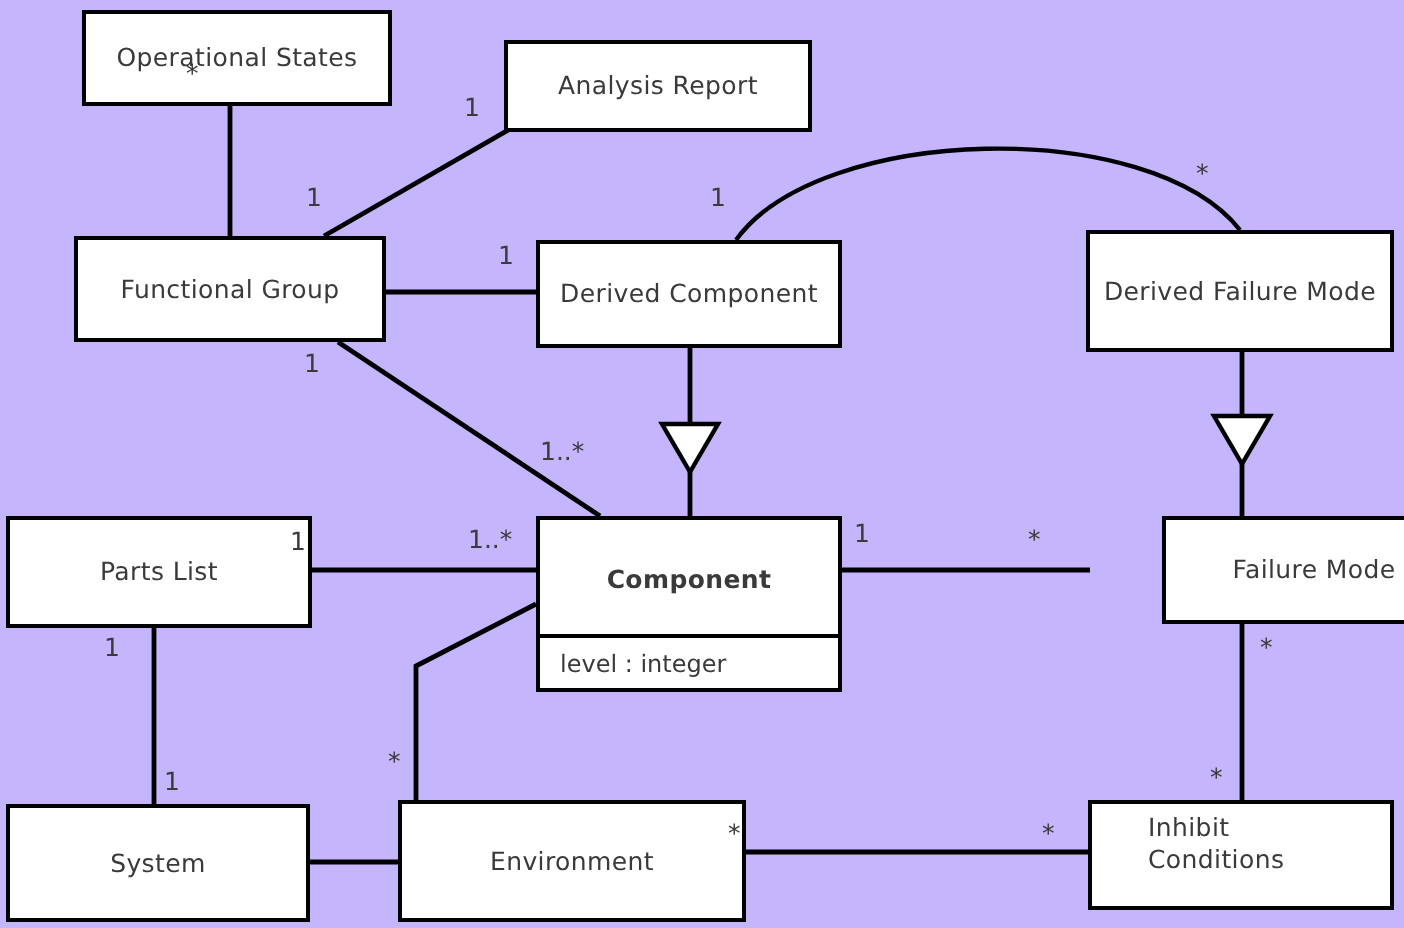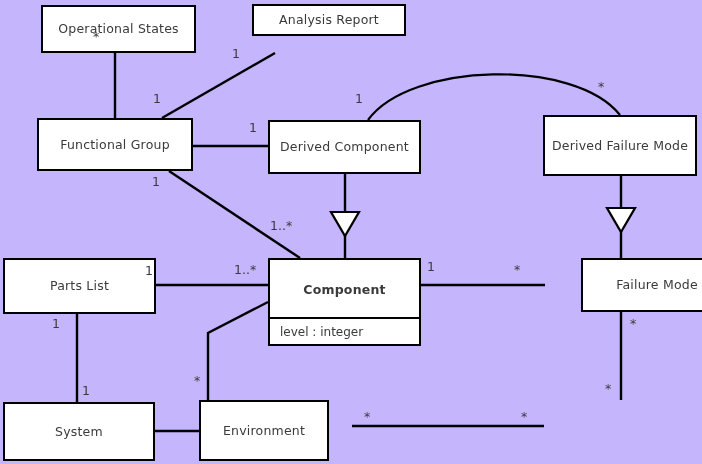--- a/index.html
+++ b/index.html
@@ -106,21 +106,21 @@
 
     <line x1="352" y1="426" x2="544" y2="426" stroke="#000" stroke-width="2.4"></line>
 
     <line x1="621" y1="312" x2="621" y2="400" stroke="#000" stroke-width="2.4"></line>
   </svg>
 
   <div class="uml-class" style="left:41px; top:5px; width:155px; height:48px;">
     <div class="uml-name-compartment">Operational States</div>
   </div>
 
-  <div class="uml-class" style="left:252px; top:4px; width:154px; height:32px;">
+  <div class="uml-class" style="left:252px; top:20px; width:154px; height:46px;">
     <div class="uml-name-compartment">Analysis Report</div>
   </div>
 
   <div class="uml-class" style="left:37px; top:118px; width:156px; height:53px;">
     <div class="uml-name-compartment">Functional Group</div>
   </div>
 
   <div class="uml-class" style="left:268px; top:120px; width:153px; height:54px;">
     <div class="uml-name-compartment">Derived Component</div>
   </div>
@@ -141,24 +141,28 @@
   </div>
 
   <div class="uml-class" style="left:545px; top:258px; width:152px; height:54px;margin-left:36px;">
     <div class="uml-name-compartment">Failure Mode</div>
   </div>
 
   <div class="uml-class" style="left:3px; top:402px; width:152px; height:59px;">
     <div class="uml-name-compartment">System</div>
   </div>
 
-  <div class="uml-class" style="left:199px; top:400px; width:130px; height:61px;">
+  <div class="uml-class" style="left:199px; top:400px; width:174px; height:61px;">
     <div class="uml-name-compartment">Environment</div>
   </div>
 
+  <div class="uml-class" style="left:544px; top:400px; width:153px; height:55px;">
+    <div class="uml-name-compartment left-align" style="white-space: pre-line; align-items:flex-start; padding-top:4px;">Inhibit
+Conditions</div>
+  </div>
 
   <span class="multiplicity" style="left:93px;  top:31px;">*</span>
   <span class="multiplicity" style="left:232px; top:48px;">1</span>
   <span class="multiplicity" style="left:153px; top:93px;">1</span>
   <span class="multiplicity" style="left:355px; top:93px;">1</span>
   <span class="multiplicity" style="left:249px; top:122px;">1</span>
   <span class="multiplicity" style="left:598px; top:81px;">*</span>
   <span class="multiplicity" style="left:152px; top:176px;">1</span>
   <span class="multiplicity" style="left:270px; top:220px;">1..*</span>
   <span class="multiplicity" style="left:234px; top:264px;">1..*</span>

